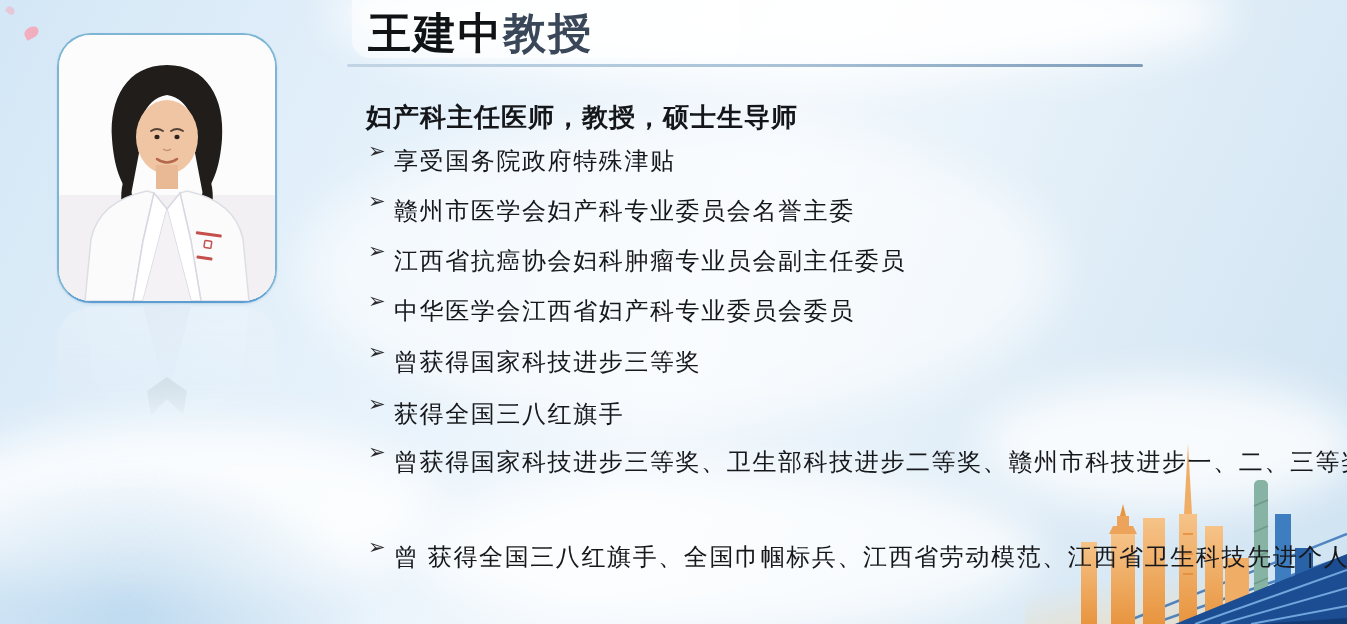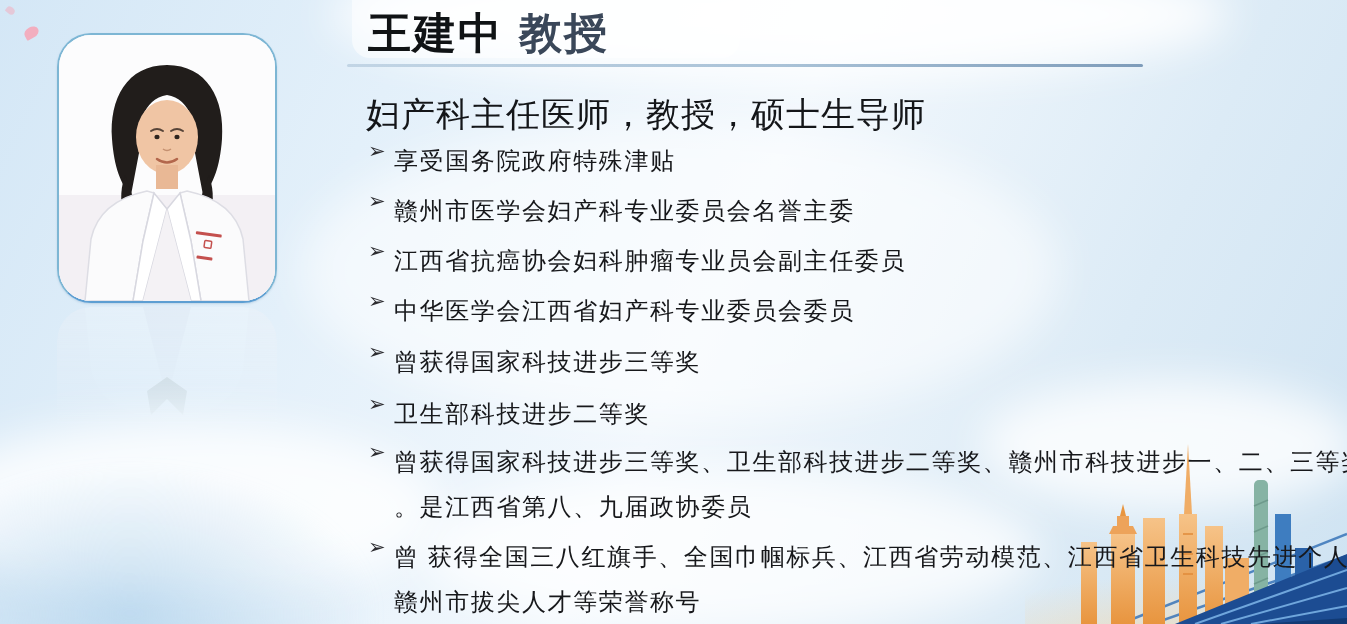--- a/index.html
+++ b/index.html
@@ -41,24 +41,24 @@
             mask-image:linear-gradient(to top, rgba(0,0,0,.85), transparent 82%);
     background:linear-gradient(180deg,#fdfdfe, #f1eef3);
   }
   .photo-reflection svg { display:block; width:100%; height:100%; }
 
   
   .title-chip { position:absolute; left:352px; top:0; width:388px; height:58px;
     background:rgba(255,255,255,.55); border-radius:0 0 18px 18px; }
   .prof-name { position:absolute; left:368px; top:5px; font-size:43px; font-weight:800;
     color:#101315; letter-spacing:2px; white-space:nowrap; }
-  .prof-name .suffix { margin-left:16px; color:#3a4759; }
+  .prof-name .suffix { color:#3a4759; }
   .title-underline { position:absolute; left:347px; top:64px; width:796px; height:3px;
     border-radius:2px; background:linear-gradient(to right,#c2d5e5,#a9c2d7 55%,#7e9cba); }
-  .subtitle { position:absolute; left:366px; top:92px; font-size:34px; font-weight:400;
+  .subtitle { position:absolute; left:366px; top:100px; font-size:26px; font-weight:700;
     color:#141619; letter-spacing:1px; white-space:nowrap; }
 
   
   .bullets { position:absolute; left:368px; top:0; width:975px; height:624px; }
   .bullet-item { position:absolute; left:0; width:975px; }
   .bullet-item .marker { position:absolute; left:0; top:1px; font-size:21px; color:#2c2c30;
     font-family:"DejaVu Sans",sans-serif; }
   .bullet-item .lines { margin-left:26px; }
   .bullet-item .line { font-size:24px; color:#17181b; letter-spacing:1.6px; line-height:45px;
     white-space:nowrap; font-weight:400; }
@@ -219,34 +219,32 @@
     <div class="bullet-item bi-5">
       <span class="marker">➢</span>
       <div class="lines">
           <div class="line">曾获得国家科技进步三等奖</div>
         </div>
     </div>
 
     <div class="bullet-item bi-6">
       <span class="marker">➢</span>
       <div class="lines">
-          <div class="line">卫生部科技进步二等奖</div>
+          <div class="line">获得全国三八红旗手</div>
         </div>
     </div>
 
     <div class="bullet-item bi-7">
       <span class="marker">➢</span>
       <div class="lines">
         <div class="line">曾获得国家科技进步三等奖、卫生部科技进步二等奖、赣州市科技进步一、二、三等奖</div>
-        <div class="line">。是江西省第八、九届政协委员</div>
       </div>
     </div>
 
     <div class="bullet-item bi-8">
       <span class="marker">➢</span>
       <div class="lines">
         <div class="line">曾 获得全国三八红旗手、全国巾帼标兵、江西省劳动模范、江西省卫生科技先进个人、</div>
-        <div class="line">赣州市拔尖人才等荣誉称号</div>
       </div>
     </div>
 
   </div>
 </div>
 
 </body></html>

